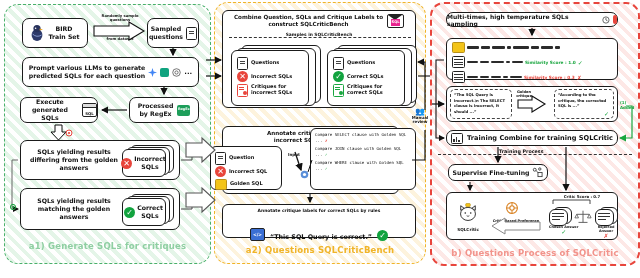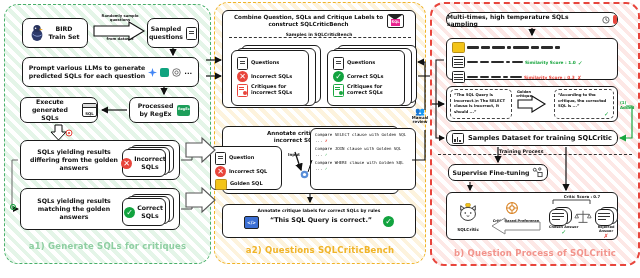--- a/index.html
+++ b/index.html
@@ -302,29 +302,29 @@
         <span class="ok">✓</span></div>
     </div>
     <div>
       <div class="cmp"><span>Compare WHERE clause with Golden SQL ...</span>
         <span class="ok">✓</span></div>
     </div>
   </div>
 
   <div class="smallcard" style="left:222px;top:204px;width:194px;height:34px;">
     <div class="sub" style="margin-top:3px;">Annotate critique labels for correct SQLs by rules</div>
-    <div style="display:flex;align-items:flex-start;justify-content:center;gap:11px;margin-top:3px;">
+    <div style="display:flex;align-items:flex-end;justify-content:center;gap:5px;margin-top:15px;">
       <span class="codeic">&lt;/&gt;</span>
       <span class="quote">“This SQL Query is correct.”</span>
       <span class="badge-v">✓</span>
     </div>
   </div>
 
   <div class="panel panel-b">
-    <div class="panel-caption cap-b">b) Question Process of SQLCritic</div>
+    <div class="panel-caption cap-b">b) Questions Process of SQLCritic</div>
   </div>
 
   <div class="box" style="left:446px;top:12px;width:172px;height:15px;">
     <span style="font-size:6px;font-weight:bold;color:#111;">Multi-times, high temperature SQLs sampling</span>
     <svg class="ic" style="margin-left:3px;" width="8" height="8" viewBox="0 0 10 10">
       <circle cx="5" cy="5" r="4" fill="none" stroke="#333" stroke-width=".9"></circle>
       <path d="M5 2.3 L5 5 L7 6.2" stroke="#333" stroke-width=".9" fill="none"></path>
     </svg>
     <span style="margin-left:3px;width:4px;height:9px;background:#e8453c;border-radius:2px;display:inline-block;"></span>
   </div>
@@ -386,21 +386,21 @@
   </div>
 
   <div style="position:absolute;left:620px;top:100px;font-size:4px;font-weight:bold;color:#19a63f;">(1) Added</div>
 
   <div class="box" style="left:446px;top:130px;width:172px;height:16px;">
     <span style="width:10px;height:9px;border:1px solid #222;border-radius:1.5px;display:inline-block;margin-right:4px;position:relative;background:#fff;">
       <span style="position:absolute;left:1.5px;bottom:1px;width:1.5px;height:3px;background:#333;"></span>
       <span style="position:absolute;left:4px;bottom:1px;width:1.5px;height:5px;background:#333;"></span>
       <span style="position:absolute;left:6.5px;bottom:1px;width:1.5px;height:2px;background:#333;"></span>
     </span>
-    <span style="font-size:6.6px;font-weight:bold;color:#111;">Samples Dataset for training SQLCritic</span>
+    <span style="font-size:6.6px;font-weight:bold;color:#111;">Training Combine for training SQLCritic</span>
   </div>
 
   <div class="divider" style="left:438px;top:154px;width:194px;"></div>
   <div class="dlabel" style="left:497px;top:149px;background:#fdf0ef;padding:0 2px;font-size:4.8px;">Training Process</div>
 
   <div class="box" style="left:448px;top:164px;width:100px;height:17px;">
     <span style="font-size:6.2px;font-weight:bold;color:#111;">Supervise Fine-tuning</span>
     <svg class="ic" style="margin-left:3px;" width="11" height="11" viewBox="0 0 12 12">
       <circle cx="3" cy="3" r="1.6" fill="none" stroke="#333" stroke-width=".9"></circle>
       <circle cx="8.5" cy="2.2" r="1.3" fill="none" stroke="#333" stroke-width=".9"></circle>

